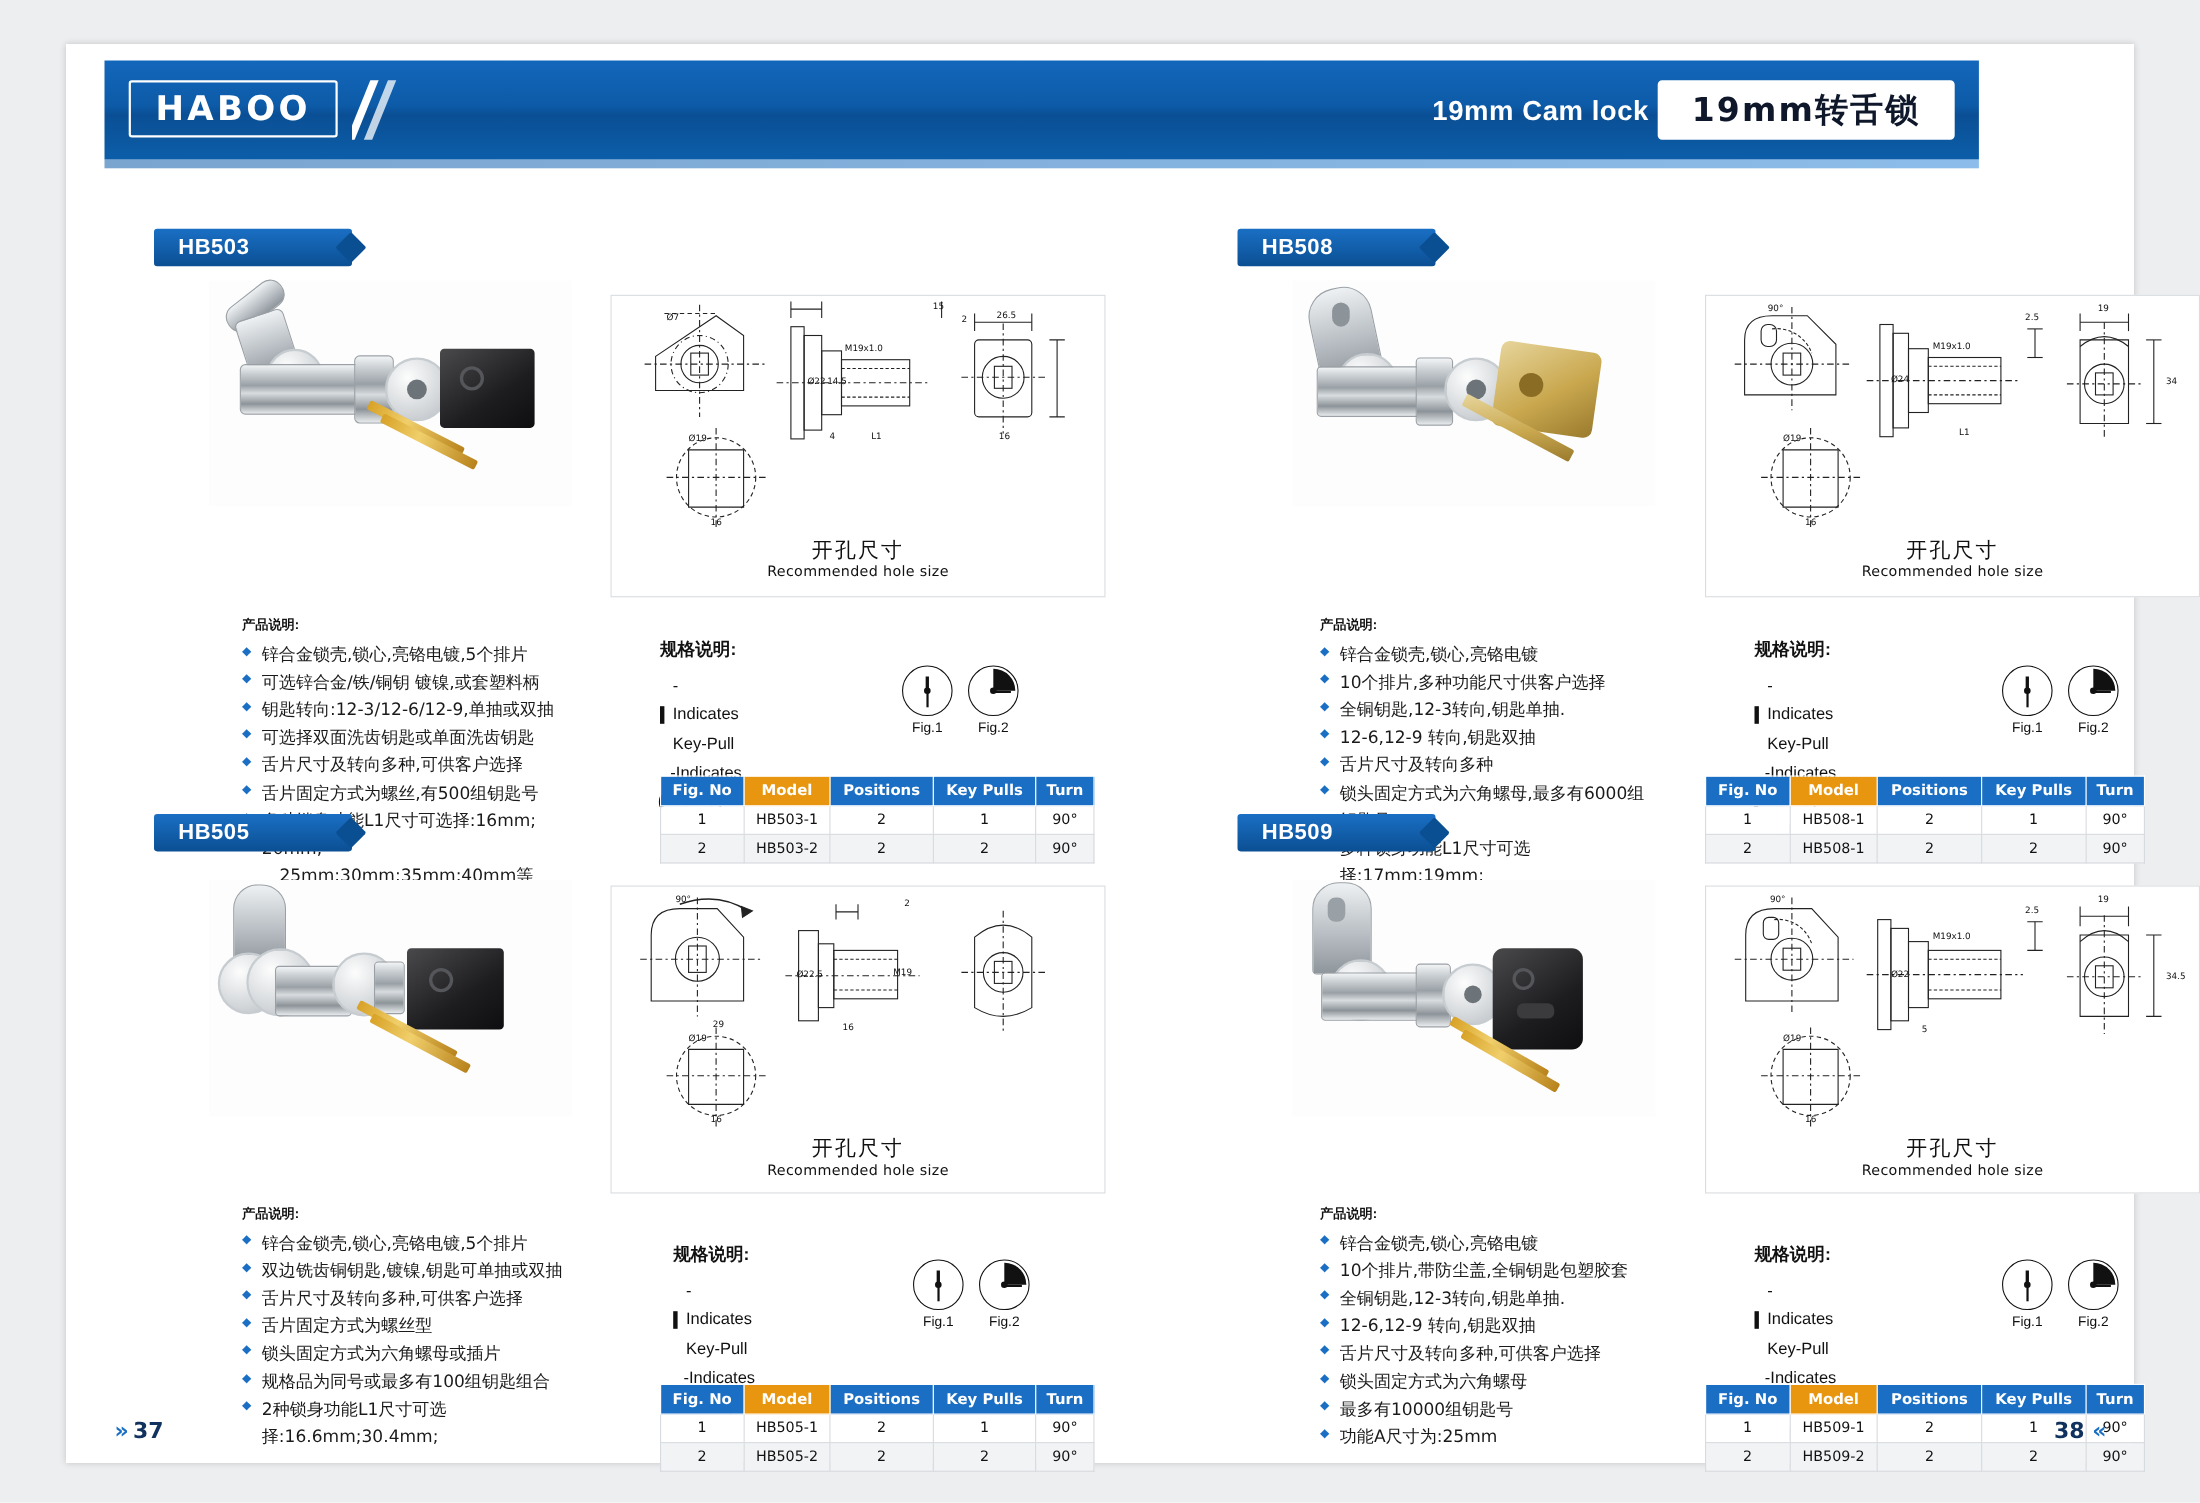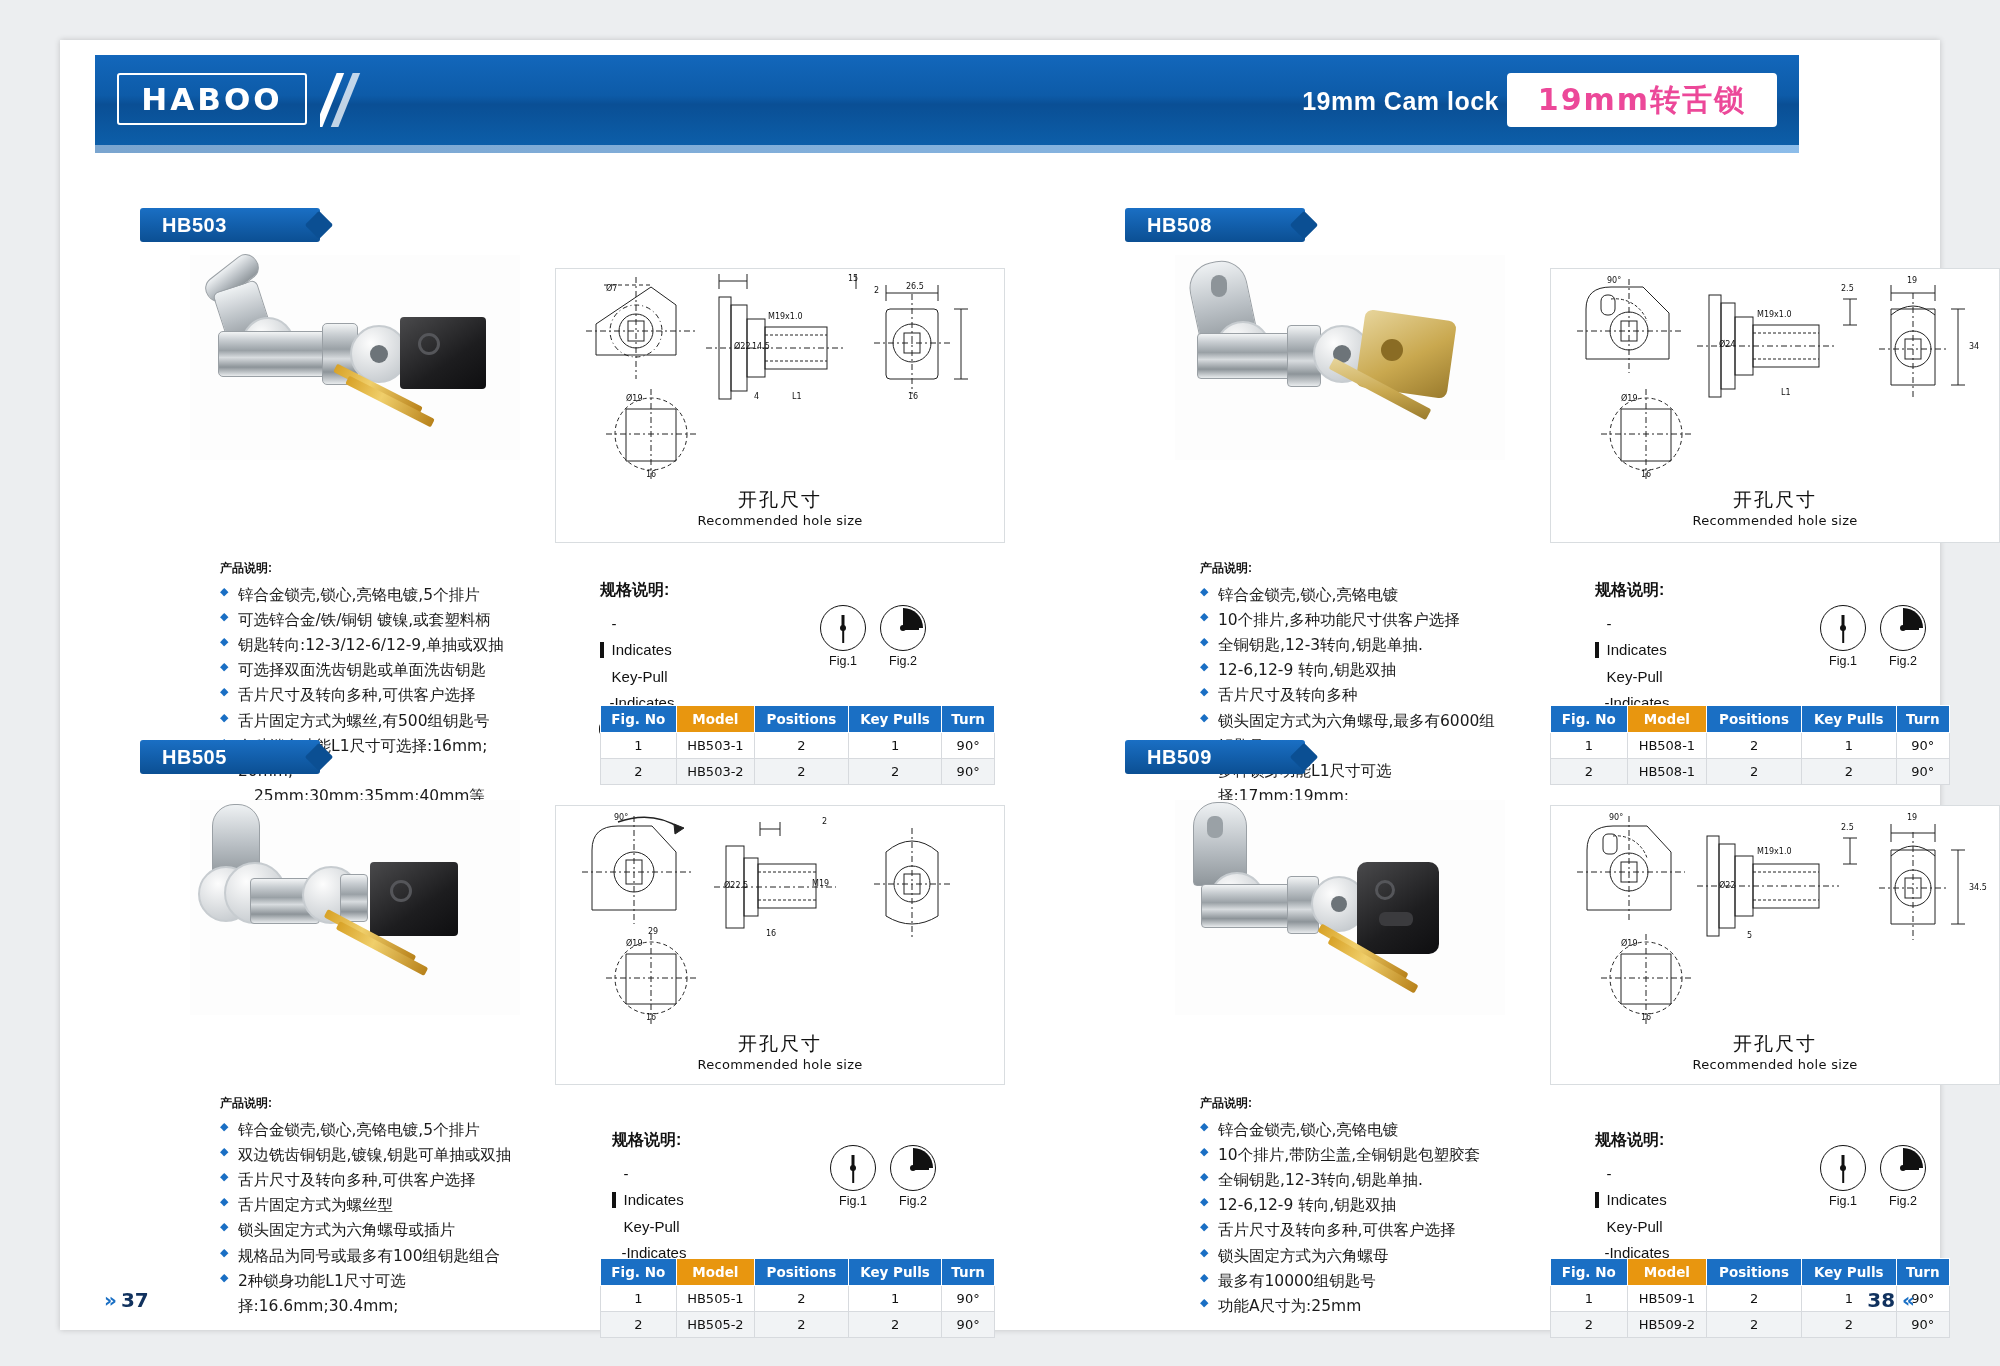--- a/index.html
+++ b/index.html
@@ -50,21 +50,21 @@
   .banner-en{
     position:absolute; right:300px; top:32px;
     color:#ffffff; font-size:25px; font-weight:bold; letter-spacing:.5px;
   }
   .banner-cn-box{
     position:absolute; right:22px; top:18px; width:270px; height:54px;
     background:#ffffff; border:2px solid #ffffff; border-radius:4px;
     display:flex; align-items:center; justify-content:center;
   }
   .banner-cn{
-    color:#ec4899; font-size:30px; font-weight:bold; letter-spacing:2px;
+    color:#0f172a; font-size:30px; font-weight:bold; letter-spacing:2px;
     font-family:"DejaVu Sans", sans-serif;
   }
   
   .prod { position:absolute; }
   .tag{
     position:absolute;
     width:180px; height:34px;
     background:linear-gradient(180deg,#1a6fc4,#0b4f93);
     border-radius:3px;
     color:#fff; font-size:20px; font-weight:bold;

